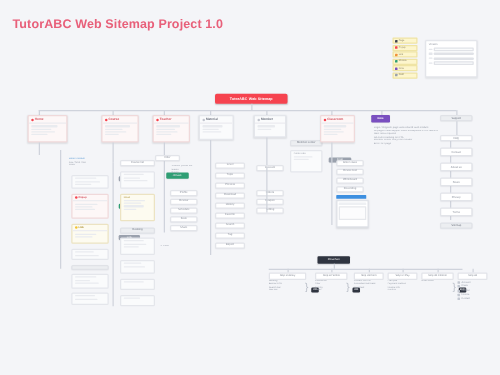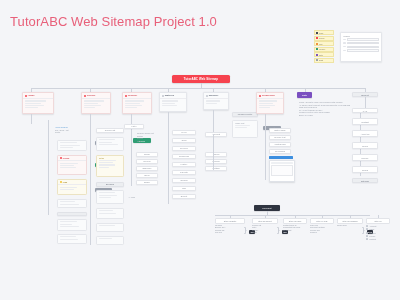--- a/index.html
+++ b/index.html
@@ -8,21 +8,21 @@
     width:400px;height:300px;overflow:hidden;
     background:#f4f5f8;
     font-family:"Liberation Sans","DejaVu Sans",sans-serif;
     -webkit-font-smoothing:antialiased;
   }
   #canvas{position:relative;width:400px;height:300px;}
 
   
   .title{
     position:absolute;left:10px;top:14px;
-    font-size:13px;font-weight:normal;color:#e8607a;
+    font-size:10px;font-weight:bold;color:#e8607a;
     letter-spacing:.1px;white-space:nowrap;
   }
 
   
   .abs{position:absolute;}
   .ln{position:absolute;background:#cfd3dc;}
   .lnh{height:0.7px;}
   .lnv{width:0.7px;}
 
   

